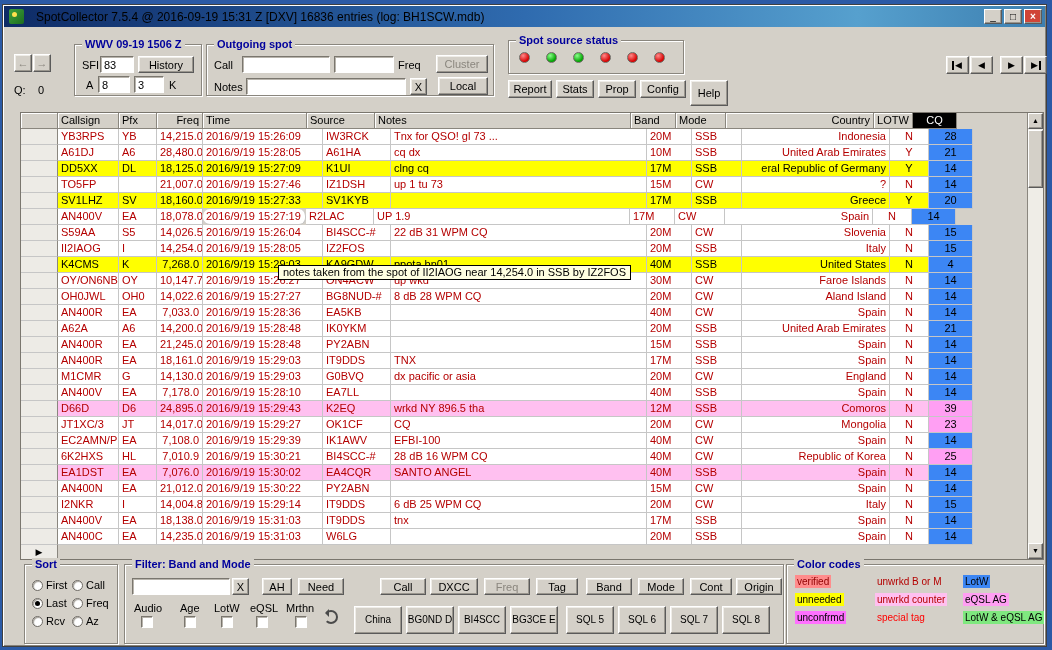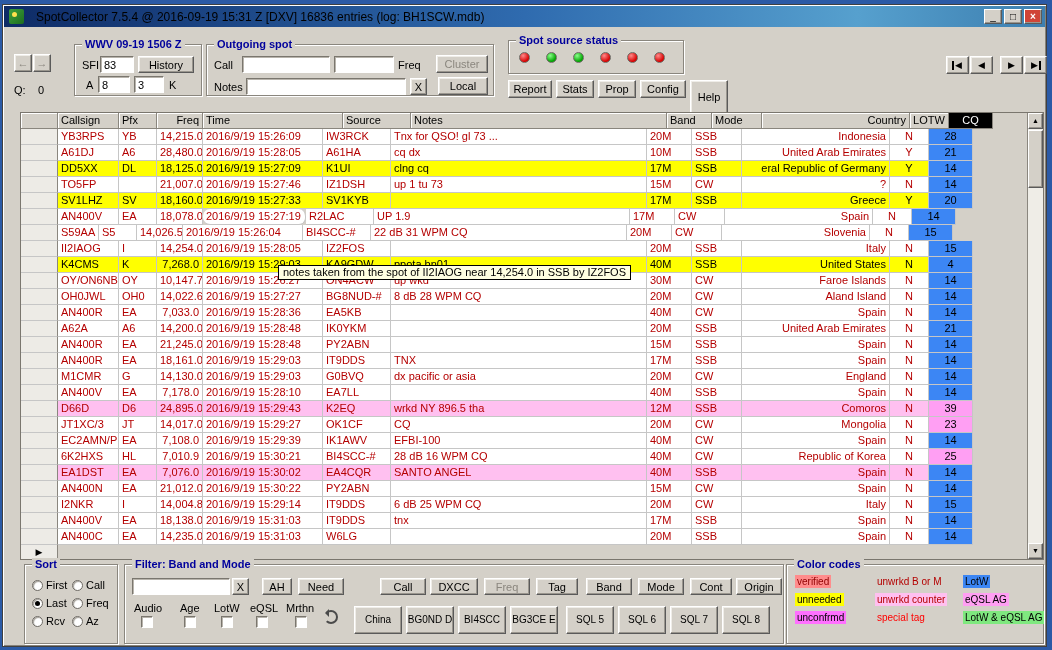--- a/index.html
+++ b/index.html
@@ -142,34 +142,34 @@
         <span class="led led-green"></span>
         <span class="led led-red"></span>
         <span class="led led-red"></span>
         <span class="led led-red"></span>
       </div>
   </div>
   <div class="btn" style="left:508px;top:80px;width:44px;height:18px;">Report</div>
   <div class="btn" style="left:556px;top:80px;width:38px;height:18px;">Stats</div>
   <div class="btn" style="left:598px;top:80px;width:38px;height:18px;">Prop</div>
   <div class="btn" style="left:640px;top:80px;width:46px;height:18px;">Config</div>
-  <div class="btn" style="left:690px;top:80px;width:38px;height:34px;">Help</div>
+  <div class="btn" style="left:690px;top:80px;width:38px;height:26px;">Help</div>
 
   <div class="btn nav-btn" style="left:946px;top:56px;"><span class="bar"></span><span class="g">◀</span></div>
   <div class="btn nav-btn" style="left:970px;top:56px;"><span class="g">◀</span></div>
   <div class="btn nav-btn" style="left:1000px;top:56px;"><span class="g">▶</span></div>
   <div class="btn nav-btn" style="left:1024px;top:56px;"><span class="g">▶</span><span class="bar"></span></div>
 
   <div id="grid">
     <div id="thead">
         <div class="hcell" style="width: 37px;"></div>
         <div class="hcell a-l" style="width: 61px;">Callsign</div>
         <div class="hcell a-l" style="width: 38px;">Pfx</div>
         <div class="hcell a-r" style="width: 46px;">Freq</div>
-        <div class="hcell a-l" style="width: 140px;">Time</div>
+        <div class="hcell a-l" style="width: 104px;">Time</div>
         <div class="hcell a-l" style="width: 68px;">Source</div>
         <div class="hcell a-l" style="width: 256px;">Notes</div>
         <div class="hcell a-l" style="width: 45px;">Band</div>
         <div class="hcell a-l" style="width: 50px;">Mode</div>
         <div class="hcell a-r" style="width: 148px;">Country</div>
         <div class="hcell a-c" style="width: 39px;">LOTW</div>
         <div class="hcell a-c hcq" style="width: 44px;">CQ</div>
       </div>
     <div id="tbody">
         <div class="trow">
@@ -251,21 +251,21 @@
           <div class="cell a-l" style="width: 68px;">R2LAC</div>
           <div class="cell a-l" style="width: 256px;">UP 1.9</div>
           <div class="cell a-l" style="width: 45px;">17M</div>
           <div class="cell a-l" style="width: 50px;">CW</div>
           <div class="cell a-r" style="width: 148px;">Spain</div>
           <div class="cell a-c" style="width: 39px;">N</div>
           <div class="cell a-c cq-blue" style="width: 44px;">14</div>
         </div>
         <div class="trow">
           <div class="cell sel" style="width: 37px;"></div>
-          <div class="cell a-l" style="width: 41px;">S59AA</div>
+          <div class="cell a-l" style="width: 61px;">S59AA</div>
           <div class="cell a-l" style="width: 38px;">S5</div>
           <div class="cell a-r" style="width: 46px;">14,026.5</div>
           <div class="cell a-l" style="width: 120px;">2016/9/19 15:26:04</div>
           <div class="cell a-l" style="width: 68px;">BI4SCC-#</div>
           <div class="cell a-l" style="width: 256px;">22 dB 31 WPM CQ</div>
           <div class="cell a-l" style="width: 45px;">20M</div>
           <div class="cell a-l" style="width: 50px;">CW</div>
           <div class="cell a-r" style="width: 148px;">Slovenia</div>
           <div class="cell a-c" style="width: 39px;">N</div>
           <div class="cell a-c cq-blue" style="width: 44px;">15</div>

